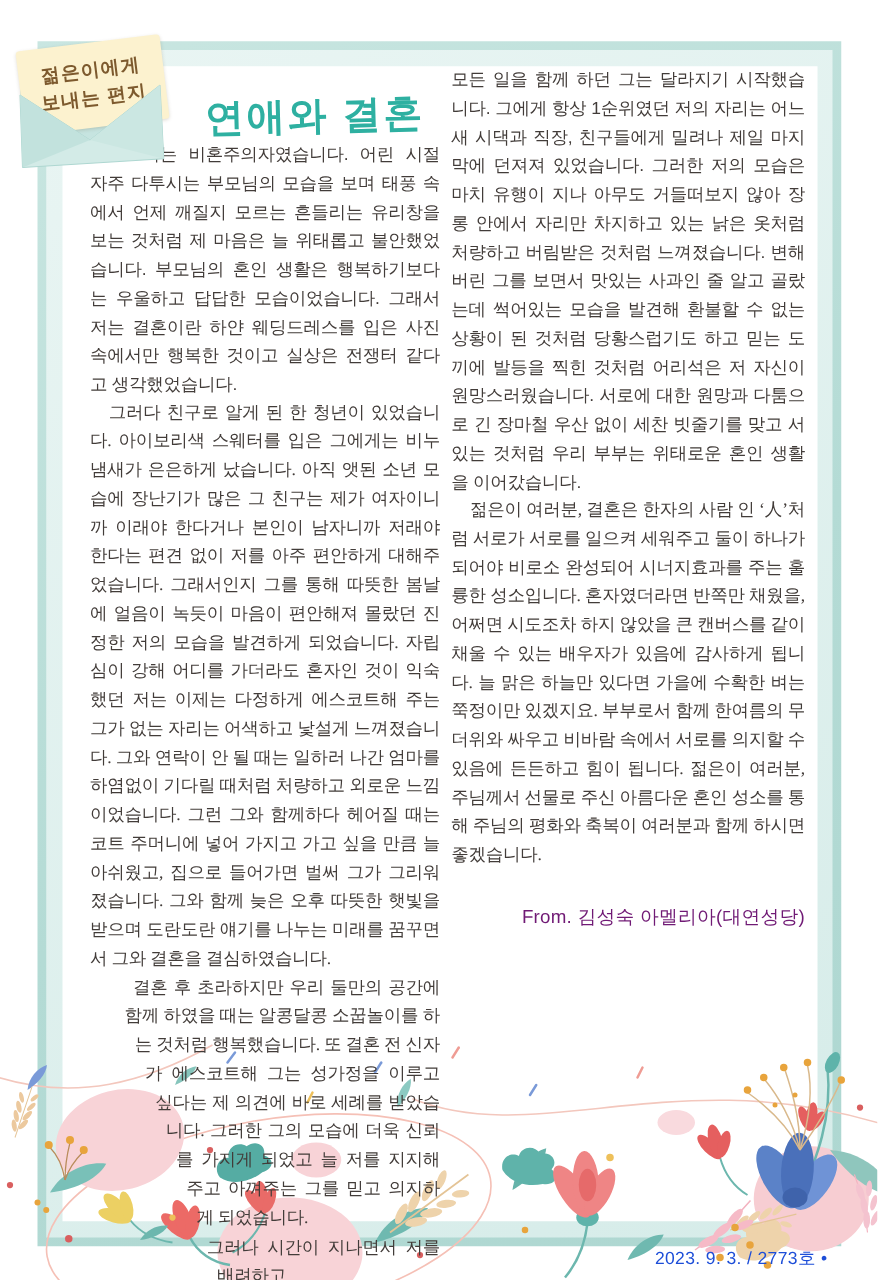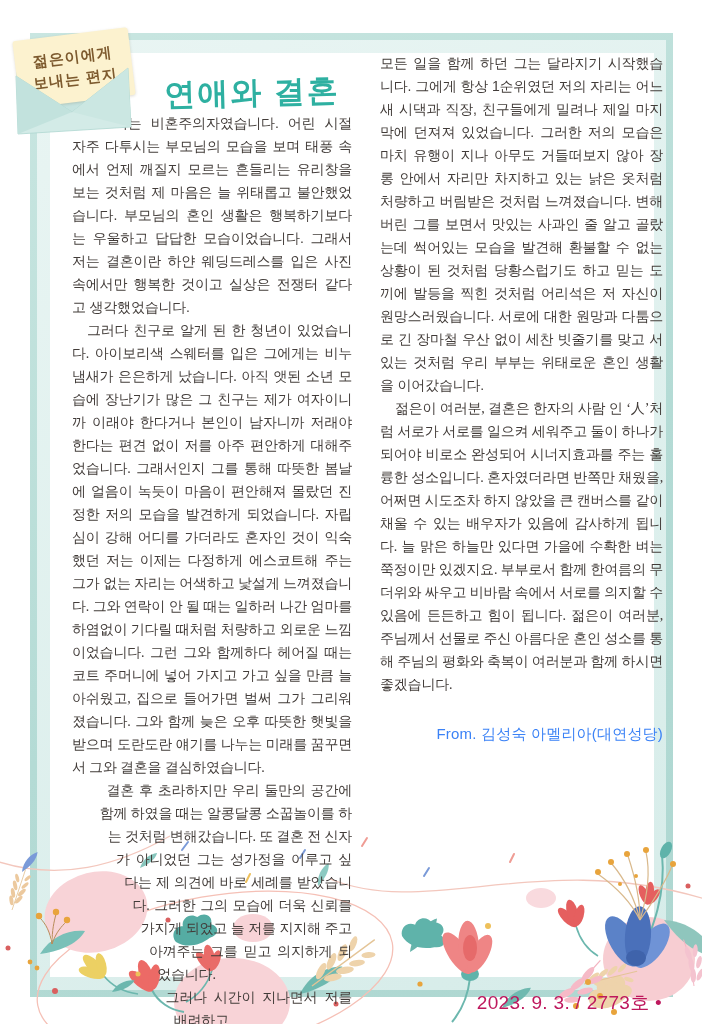--- a/index.html
+++ b/index.html
@@ -16,39 +16,39 @@
   
   .decor{position:absolute;left:0;bottom:0;width:702px;height:200px;z-index:3;}
   
   .title{position:absolute;left:138px;top:72px;width:228px;z-index:4;text-align:center;
     font-size:31px;font-weight:700;color:#2eb0a1;letter-spacing:2px;transform:rotate(-1.5deg);}
   
   .col{position:absolute;z-index:4;font-size:14px;line-height:23px;text-align:justify;
     letter-spacing:-0.2px;color:#423c39;}
   .col p{margin:0;}
   .col-left{left:72px;top:112px;width:280px;}
-  .col-right{left:380px;top:52px;width:283px;}
+  .col-right{left:361px;top:52px;width:283px;}
   .p-first{text-indent:42px;}
   .p-indent{text-indent:15px;font-family:Liberation Serif, serif;}
   .p-cont{text-indent:0;}
   .wrap-shape{float:left;width:112px;height:190px;margin-top:92px;
     shape-outside:polygon(0 0,10% 0,100% 100%,0 100%);}
-  .signature{margin-top:26px;text-align:right;font-size:15px;letter-spacing:0.2px;color:#3b82f6;}
+  .signature{margin-top:26px;text-align:right;font-size:15px;letter-spacing:0.2px;color:#701a75;}
   
   .badge{position:absolute;left:6px;top:24px;width:138px;height:118px;z-index:5;}
   .badge svg{position:absolute;left:0;top:0;}
   .env-back{z-index:1;}
   .note{position:absolute;left:10px;top:10px;width:116px;height:68px;background:#fcf2cf;
     transform:rotate(-7deg);border-radius:3px;box-shadow:0 1px 3px rgba(80,60,20,0.18);
     display:flex;flex-direction:column;justify-content:center;align-items:center;z-index:2;}
   .note div{font-size:15px;font-weight:700;color:#7d5a2e;line-height:1.45;letter-spacing:1px;}
   .env-front{z-index:3;}
   
-  .footer{position:absolute;right:40px;bottom:8px;z-index:4;font-size:19px;
-    letter-spacing:0.3px;color:#be185d;}
+  .footer{position:absolute;right:40px;bottom:8px;z-index:4;font-size:14px;
+    letter-spacing:0.3px;color:#1d4ed8;}
 </style>
 </head>
 <body>
 
 <div class="frame"></div>
 <div class="panel"></div>
 
 <svg class="decor" viewBox="0 0 702 200" aria-hidden="true">
   <defs>
     <g id="rf">
@@ -229,21 +229,21 @@
     <path d="M122 44 L66 88 L125 103 Z" fill="#cbe7e2"></path>
   </svg>
 </div>
 
 <div class="title">연애와 결혼</div>
 
 <div class="col col-left">
   <p class="p-first">저는 비혼주의자였습니다. 어린 시절 자주 다투시는 부모님의 모습을 보며 태풍 속에서 언제 깨질지 모르는 흔들리는 유리창을 보는 것처럼 제 마음은 늘 위태롭고 불안했었습니다. 부모님의 혼인 생활은 행복하기보다는 우울하고 답답한 모습이었습니다. 그래서 저는 결혼이란 하얀 웨딩드레스를 입은 사진 속에서만 행복한 것이고 실상은 전쟁터 같다고 생각했었습니다.</p>
   <p class="p-indent">그러다 친구로 알게 된 한 청년이 있었습니다. 아이보리색 스웨터를 입은 그에게는 비누 냄새가 은은하게 났습니다. 아직 앳된 소년 모습에 장난기가 많은 그 친구는 제가 여자이니까 이래야 한다거나 본인이 남자니까 저래야 한다는 편견 없이 저를 아주 편안하게 대해주었습니다. 그래서인지 그를 통해 따뜻한 봄날에 얼음이 녹듯이 마음이 편안해져 몰랐던 진정한 저의 모습을 발견하게 되었습니다. 자립심이 강해 어디를 가더라도 혼자인 것이 익숙했던 저는 이제는 다정하게 에스코트해 주는 그가 없는 자리는 어색하고 낯설게 느껴졌습니다. 그와 연락이 안 될 때는 일하러 나간 엄마를 하염없이 기다릴 때처럼 처량하고 외로운 느낌이었습니다. 그런 그와 함께하다 헤어질 때는 코트 주머니에 넣어 가지고 가고 싶을 만큼 늘 아쉬웠고, 집으로 들어가면 벌써 그가 그리워졌습니다. 그와 함께 늦은 오후 따뜻한 햇빛을 받으며 도란도란 얘기를 나누는 미래를 꿈꾸면서 그와 결혼을 결심하였습니다.</p>
   <span class="wrap-shape"></span>
-  <p class="p-indent">결혼 후 초라하지만 우리 둘만의 공간에 함께 하였을 때는 알콩달콩 소꿉놀이를 하는 것처럼 변해갔습니다. 또 결혼 전 신자가 아니었던 그는 성가정을 이루고 싶다는 제 의견에 바로 세례를 받았습니다. 그러한 그의 모습에 더욱 신뢰를 가지게 되었고 늘 저를 지지해 주고 아껴주는 그를 믿고 의지하게 되었습니다.</p>
+  <p class="p-indent">결혼 후 초라하지만 우리 둘만의 공간에 함께 하였을 때는 알콩달콩 소꿉놀이를 하는 것처럼 행복했습니다. 또 결혼 전 신자가 에스코트해 그는 성가정을 이루고 싶다는 제 의견에 바로 세례를 받았습니다. 그러한 그의 모습에 더욱 신뢰를 가지게 되었고 늘 저를 지지해 주고 아껴주는 그를 믿고 의지하게 되었습니다.</p>
   <p class="p-cont">그러나 시간이 지나면서 저를 배려하고</p>
 </div>
 
 <div class="col col-right">
   <p>모든 일을 함께 하던 그는 달라지기 시작했습니다. 그에게 항상 1순위였던 저의 자리는 어느새 시댁과 직장, 친구들에게 밀려나 제일 마지막에 던져져 있었습니다. 그러한 저의 모습은 마치 유행이 지나 아무도 거들떠보지 않아 장롱 안에서 자리만 차지하고 있는 낡은 옷처럼 처량하고 버림받은 것처럼 느껴졌습니다. 변해버린 그를 보면서 맛있는 사과인 줄 알고 골랐는데 썩어있는 모습을 발견해 환불할 수 없는 상황이 된 것처럼 당황스럽기도 하고 믿는 도끼에 발등을 찍힌 것처럼 어리석은 저 자신이 원망스러웠습니다. 서로에 대한 원망과 다툼으로 긴 장마철 우산 없이 세찬 빗줄기를 맞고 서 있는 것처럼 우리 부부는 위태로운 혼인 생활을 이어갔습니다.</p>
   <p class="p-indent">젊은이 여러분, 결혼은 한자의 사람 인 ‘人’처럼 서로가 서로를 일으켜 세워주고 둘이 하나가 되어야 비로소 완성되어 시너지효과를 주는 훌륭한 성소입니다. 혼자였더라면 반쪽만 채웠을, 어쩌면 시도조차 하지 않았을 큰 캔버스를 같이 채울 수 있는 배우자가 있음에 감사하게 됩니다. 늘 맑은 하늘만 있다면 가을에 수확한 벼는 쭉정이만 있겠지요. 부부로서 함께 한여름의 무더위와 싸우고 비바람 속에서 서로를 의지할 수 있음에 든든하고 힘이 됩니다. 젊은이 여러분, 주님께서 선물로 주신 아름다운 혼인 성소를 통해 주님의 평화와 축복이 여러분과 함께 하시면 좋겠습니다.</p>
   <div class="signature">From. 김성숙 아멜리아(대연성당)</div>
 </div>
 
 <div class="footer">2023. 9. 3. / 2773호 •</div>

